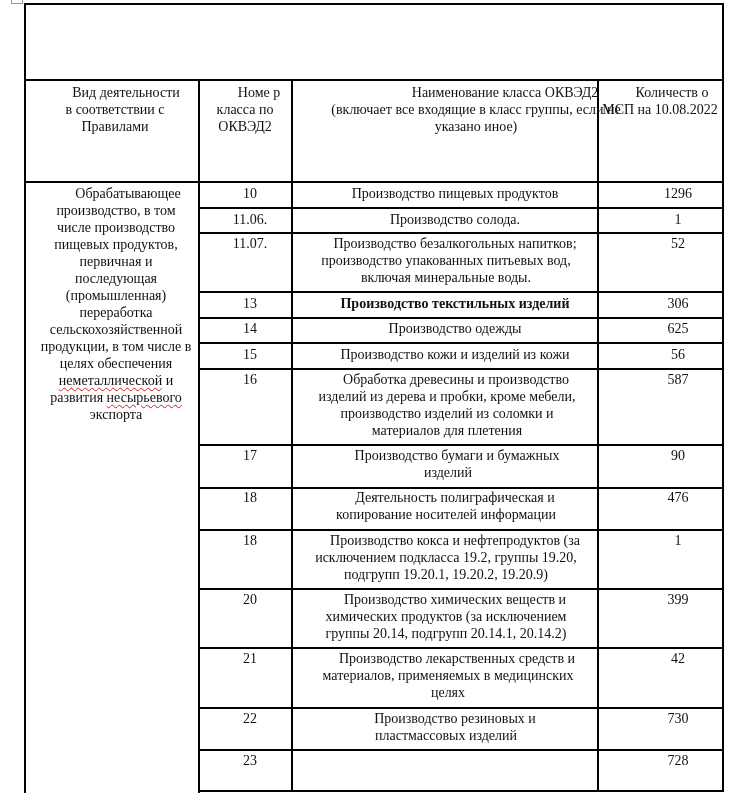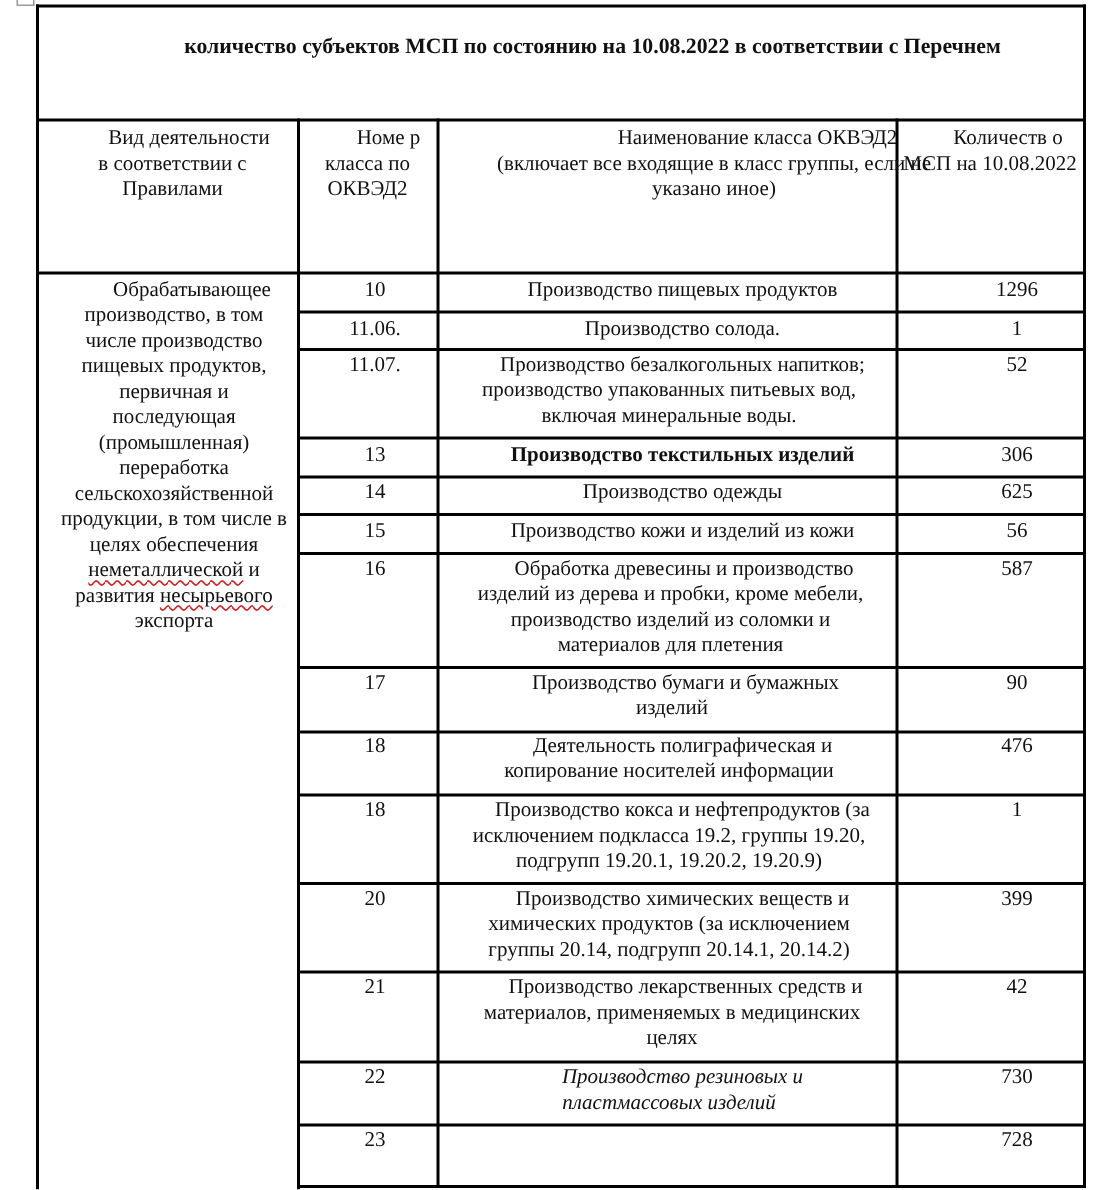--- a/index.html
+++ b/index.html
@@ -44,21 +44,20 @@
   <div class="hline" style="left:198px; top:368px; width:526px;"></div>
   <div class="hline" style="left:198px; top:444px; width:526px;"></div>
   <div class="hline" style="left:198px; top:487px; width:526px;"></div>
   <div class="hline" style="left:198px; top:529px; width:526px;"></div>
   <div class="hline" style="left:198px; top:588px; width:526px;"></div>
   <div class="hline" style="left:198px; top:647px; width:526px;"></div>
   <div class="hline" style="left:198px; top:707px; width:526px;"></div>
   <div class="hline" style="left:198px; top:749px; width:526px;"></div>
 
   <div class="cell title" style="left:26px; top:22px; width:696px;">
-    <div class="t1">количество субъектов МСП по состоянию на 10.08.2022 в соответствии с Перечнем</div>
   </div>
 
   <div class="cell hdr" style="left:50px; top:84px; width:130px;">Вид деятельности в соответствии с Правилами</div>
   <div class="cell hdr" style="left:201px; top:84px; width:88px; text-indent:28px;">Номе р класса по ОКВЭД2</div>
   <div class="cell hdr" style="left:300px; top:84px; width:292px; text-indent:58px;margin-left:30px;">Наименование класса ОКВЭД2 (включает все входящие в класс группы, если не указано иное)</div>
   <div class="cell hdr" style="left:601px; top:84px; width:118px; text-indent:24px;">Количеств о МСП на 10.08.2022</div>
 
   <div class="cell left-text" style="left:40px; top:185px; width:152px;">
     <span>Обрабатывающее производство, в том числе производство пищевых продуктов, первичная и последующая (промышленная) переработка сельскохозяйственной продукции, в том числе в целях обеспечения </span><span class="spell">неметаллической</span><span> и развития </span><span class="spell">несырьевого</span><span> экспорта</span>
   </div>
@@ -83,21 +82,21 @@
   <div class="cell desc" style="left:306px; top:235px; width:280px;">Производство безалкогольных напитков; производство упакованных питьевых вод, включая минеральные воды.</div>
   <div class="cell desc" style="left:300px; top:295px; width:292px;font-weight:bold;">Производство текстильных изделий</div>
   <div class="cell desc" style="left:300px; top:320px; width:292px;">Производство одежды</div>
   <div class="cell desc" style="left:300px; top:346px; width:292px;">Производство кожи и изделий из кожи</div>
   <div class="cell desc" style="left:306px; top:371px; width:282px;">Обработка древесины и производство изделий из дерева и пробки, кроме мебели, производство изделий из соломки и материалов для плетения</div>
   <div class="cell desc" style="left:328px; top:447px; width:240px;">Производство бумаги и бумажных изделий</div>
   <div class="cell desc" style="left:320px; top:489px; width:252px;">Деятельность полиграфическая и копирование носителей информации</div>
   <div class="cell desc" style="left:306px; top:532px; width:280px;">Производство кокса и нефтепродуктов (за исключением подкласса 19.2, группы 19.20, подгрупп 19.20.1, 19.20.2, 19.20.9)</div>
   <div class="cell desc" style="left:306px; top:591px; width:280px;">Производство химических веществ и химических продуктов (за исключением группы 20.14, подгрупп 20.14.1, 20.14.2)</div>
   <div class="cell desc" style="left:306px; top:650px; width:284px;">Производство лекарственных средств и материалов, применяемых в медицинских целях</div>
-  <div class="cell desc" style="left:346px; top:710px; width:200px;font-style:italic;">Производство резиновых и пластмассовых изделий</div>
+  <div class="cell desc" style="left:346px; top:710px; width:200px;">Производство резиновых и пластмассовых изделий</div>
   <div class="cell desc" style="left:306px; top:792px; width:284px;">Производство прочей неметаллической минеральной продукции</div>
 
   <div class="cell ctr" style="left:636px; top:185px; width:84px;">1296</div>
   <div class="cell ctr" style="left:636px; top:211px; width:84px;">1</div>
   <div class="cell ctr" style="left:636px; top:235px; width:84px;">52</div>
   <div class="cell ctr" style="left:636px; top:295px; width:84px;">306</div>
   <div class="cell ctr" style="left:636px; top:320px; width:84px;">625</div>
   <div class="cell ctr" style="left:636px; top:346px; width:84px;">56</div>
   <div class="cell ctr" style="left:636px; top:371px; width:84px;">587</div>
   <div class="cell ctr" style="left:636px; top:447px; width:84px;">90</div>

